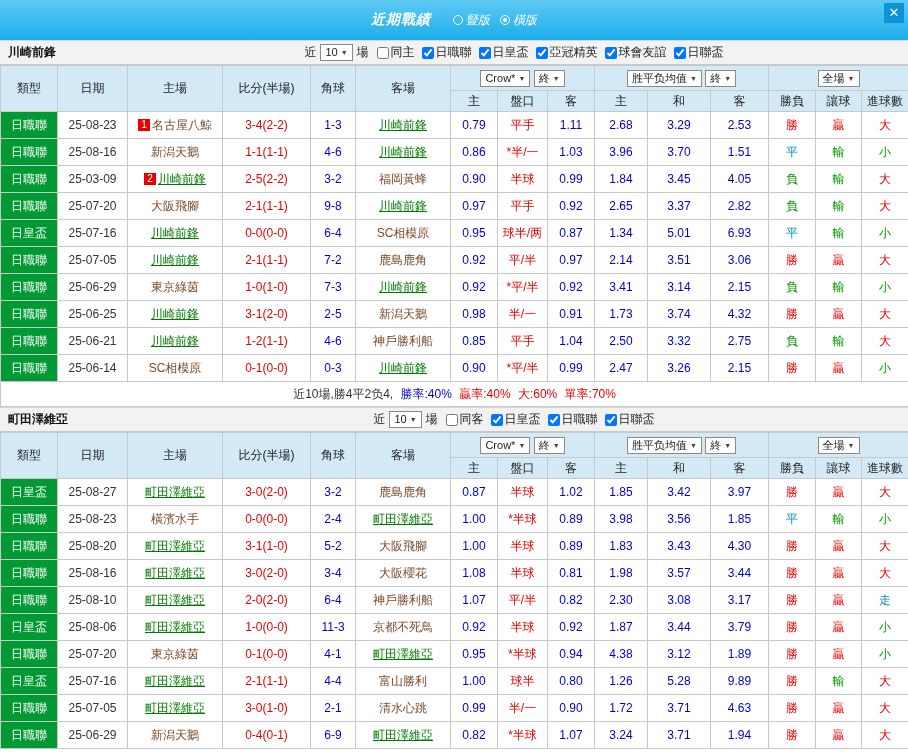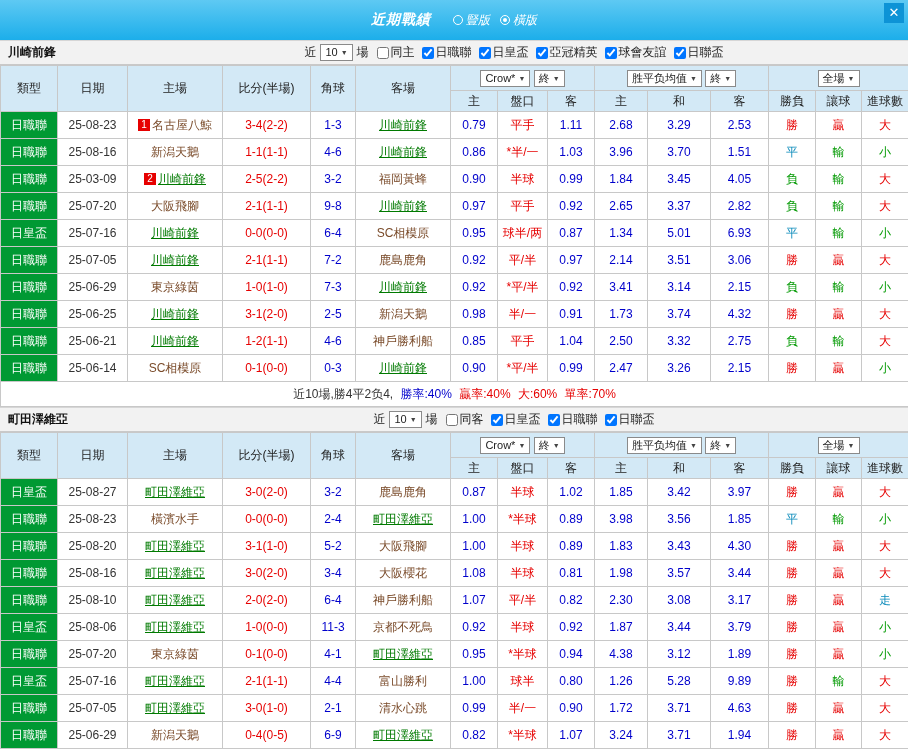--- a/index.html
+++ b/index.html
@@ -605,21 +605,21 @@
             <td class="c-odds">3.71</td>
             <td class="c-odds">4.63</td>
             <td class="c-res" style="color: rgb(230, 0, 0);">勝</td>
             <td class="c-res" style="color: rgb(230, 0, 0);">贏</td>
             <td class="c-res" style="color: rgb(230, 0, 0);">大</td>
           </tr>
           <tr class="row">
             <td class="c-type">日職聯</td>
             <td class="c-date">25-06-29</td>
             <td class="c-team"><span class="team">新潟天鵝</span></td>
-            <td class="c-score">0-4(0-5)</td>
+            <td class="c-score">0-4(0-1)</td>
             <td class="c-corner">6-9</td>
             <td class="c-team"><span class="team focal">町田澤維亞</span></td>
             <td class="c-odds">0.82</td>
             <td class="c-hcp">*半球</td>
             <td class="c-odds">1.07</td>
             <td class="c-odds">3.24</td>
             <td class="c-odds">3.71</td>
             <td class="c-odds">1.94</td>
             <td class="c-res" style="color: rgb(230, 0, 0);">勝</td>
             <td class="c-res" style="color: rgb(230, 0, 0);">贏</td>

